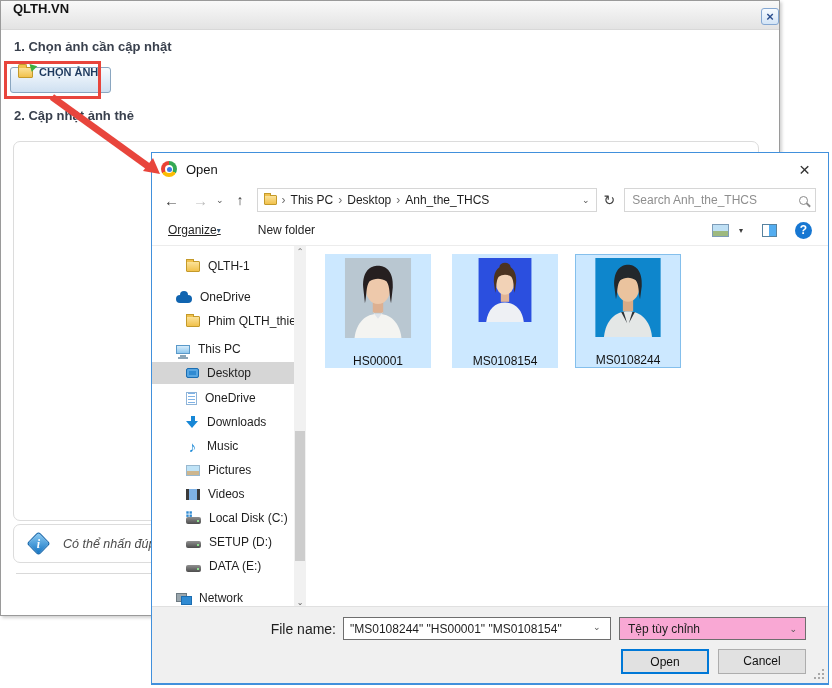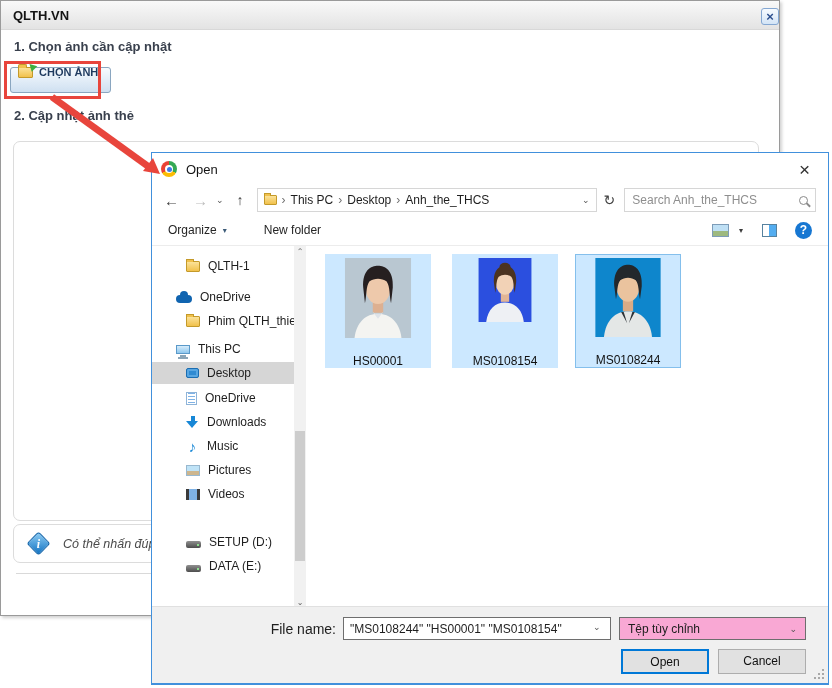--- a/index.html
+++ b/index.html
@@ -3,21 +3,21 @@
 <meta charset="utf-8">
 <style>
   * { margin:0; padding:0; box-sizing:border-box; }
   body { background:#fff; font-family:"Liberation Sans", sans-serif; }
   .stage { position:relative; width:832px; height:688px; background:#fff; overflow:hidden; }
 
   
   .qlth { position:absolute; left:0; top:0; width:780px; height:616px; background:#fff;
           border:1px solid #9a9a9a; box-shadow:2px 2px 3px rgba(0,0,0,.18); z-index:1; }
   .qlth-titlebar { height:29px; background:linear-gradient(#f9f9f9,#e3e3e3);
-          border-bottom:1px solid #d8d8d8; display:flex; align-items:center; padding:0 12px; }
+          border-bottom:1px solid #d8d8d8; display:flex; padding:0 12px; }
   .qlth-title { font-size:13px; font-weight:bold; color:#141414; }
   .qlth-close { position:absolute; top:7px; left:760px; width:18px; height:17px;
           background:linear-gradient(#f7fbff,#d3e4f6); border:1px solid #84a7d2; border-radius:3px;
           color:#2d4f8e; font-size:13px; font-weight:bold; display:flex; align-items:center;
           justify-content:center; line-height:1; cursor:pointer; }
   .step-label { position:absolute; font-size:13px; font-weight:bold; color:#39404d; }
   .step1 { left:13px; top:38px; }
   .step2 { left:13px; top:107px; }
 
   .choose-btn { position:absolute; left:9px; top:66px; height:26px; padding:0 12px 16px 7px;
@@ -81,21 +81,21 @@
           display:flex; align-items:center; padding:0 7px; }
   .searchbox input { flex:1; border:none; outline:none; font-size:12px; color:#1e1e1e;
           font-family:"Liberation Sans", sans-serif; background:transparent; }
   .searchbox input::placeholder { color:#8e8e8e; opacity:1; }
   .mag-icon { position:relative; width:9px; height:9px; border:1.5px solid #8a8a8a; border-radius:50%;
           flex:0 0 auto; margin-left:5px; }
   .mag-icon::after { content:''; position:absolute; width:5px; height:1.5px; background:#8a8a8a;
           right:-4px; bottom:-2px; transform:rotate(45deg); }
 
   .toolbar { height:31px; display:flex; align-items:center; padding:0 16px; border-bottom:1px solid #ececec; }
-  .organize { display:flex; align-items:center; gap:6px; font-size:12px; color:#252525; cursor:pointer; }
+  .organize { display:flex; align-items:center; font-size:12px; color:#252525; cursor:pointer;text-decoration:underline; }
   .organize .caret { font-size:8px; color:#3b5a77; }
   .newfolder { margin-left:37px; font-size:12px; color:#252525; cursor:pointer; }
   .tb-right { margin-left:auto; display:flex; align-items:center; gap:10px; }
   .view-icon { width:17px; height:13px; border:1px solid #7d9cb8;
           background:linear-gradient(#bfe0f5 0 55%, #9db97f 55% 100%); cursor:pointer; }
   .view-caret { font-size:8px; color:#3c3c3c; cursor:pointer; }
   .pane-icon { width:15px; height:13px; border:1px solid #57829f; margin-left:9px;
           background:linear-gradient(90deg,#fff 0 50%, #54adf0 50% 100%); cursor:pointer; }
   .help-icon { width:17px; height:17px; border-radius:50%; background:#1777d2; color:#fff;
           font-size:12px; font-weight:bold; text-align:center; line-height:17px; margin-left:8px; cursor:pointer; }
@@ -284,27 +284,35 @@
         <span>Music</span>
       </div>
       <div class="side-item lvl2" style="top:213px">
         <span class="sicon ic-pic"></span>
         <span>Pictures</span>
       </div>
       <div class="side-item lvl2" style="top:237px">
         <span class="sicon ic-vid"></span>
         <span>Videos</span>
       </div>
+      <div class="side-item lvl2" style="top:261px">
+        <span class="sicon ic-drive win"></span>
+        <span>Local Disk (C:)</span>
+      </div>
       <div class="side-item lvl2" style="top:285px">
         <span class="sicon ic-drive"></span>
         <span>SETUP (D:)</span>
       </div>
       <div class="side-item lvl2" style="top:309px">
         <span class="sicon ic-drive"></span>
         <span>DATA (E:)</span>
+      </div>
+      <div class="side-item lvl1" style="top:341px">
+        <span class="sicon ic-net"></span>
+        <span>Network</span>
       </div>
 
       <div class="scrollbar">
         <span class="sb-up">⌃</span>
         <span class="sb-thumb"></span>
         <span class="sb-down">⌄</span>
       </div>
 
       <div class="tile t1">
         <svg class="photo" width="76" height="92" viewBox="0 0 76 92">

